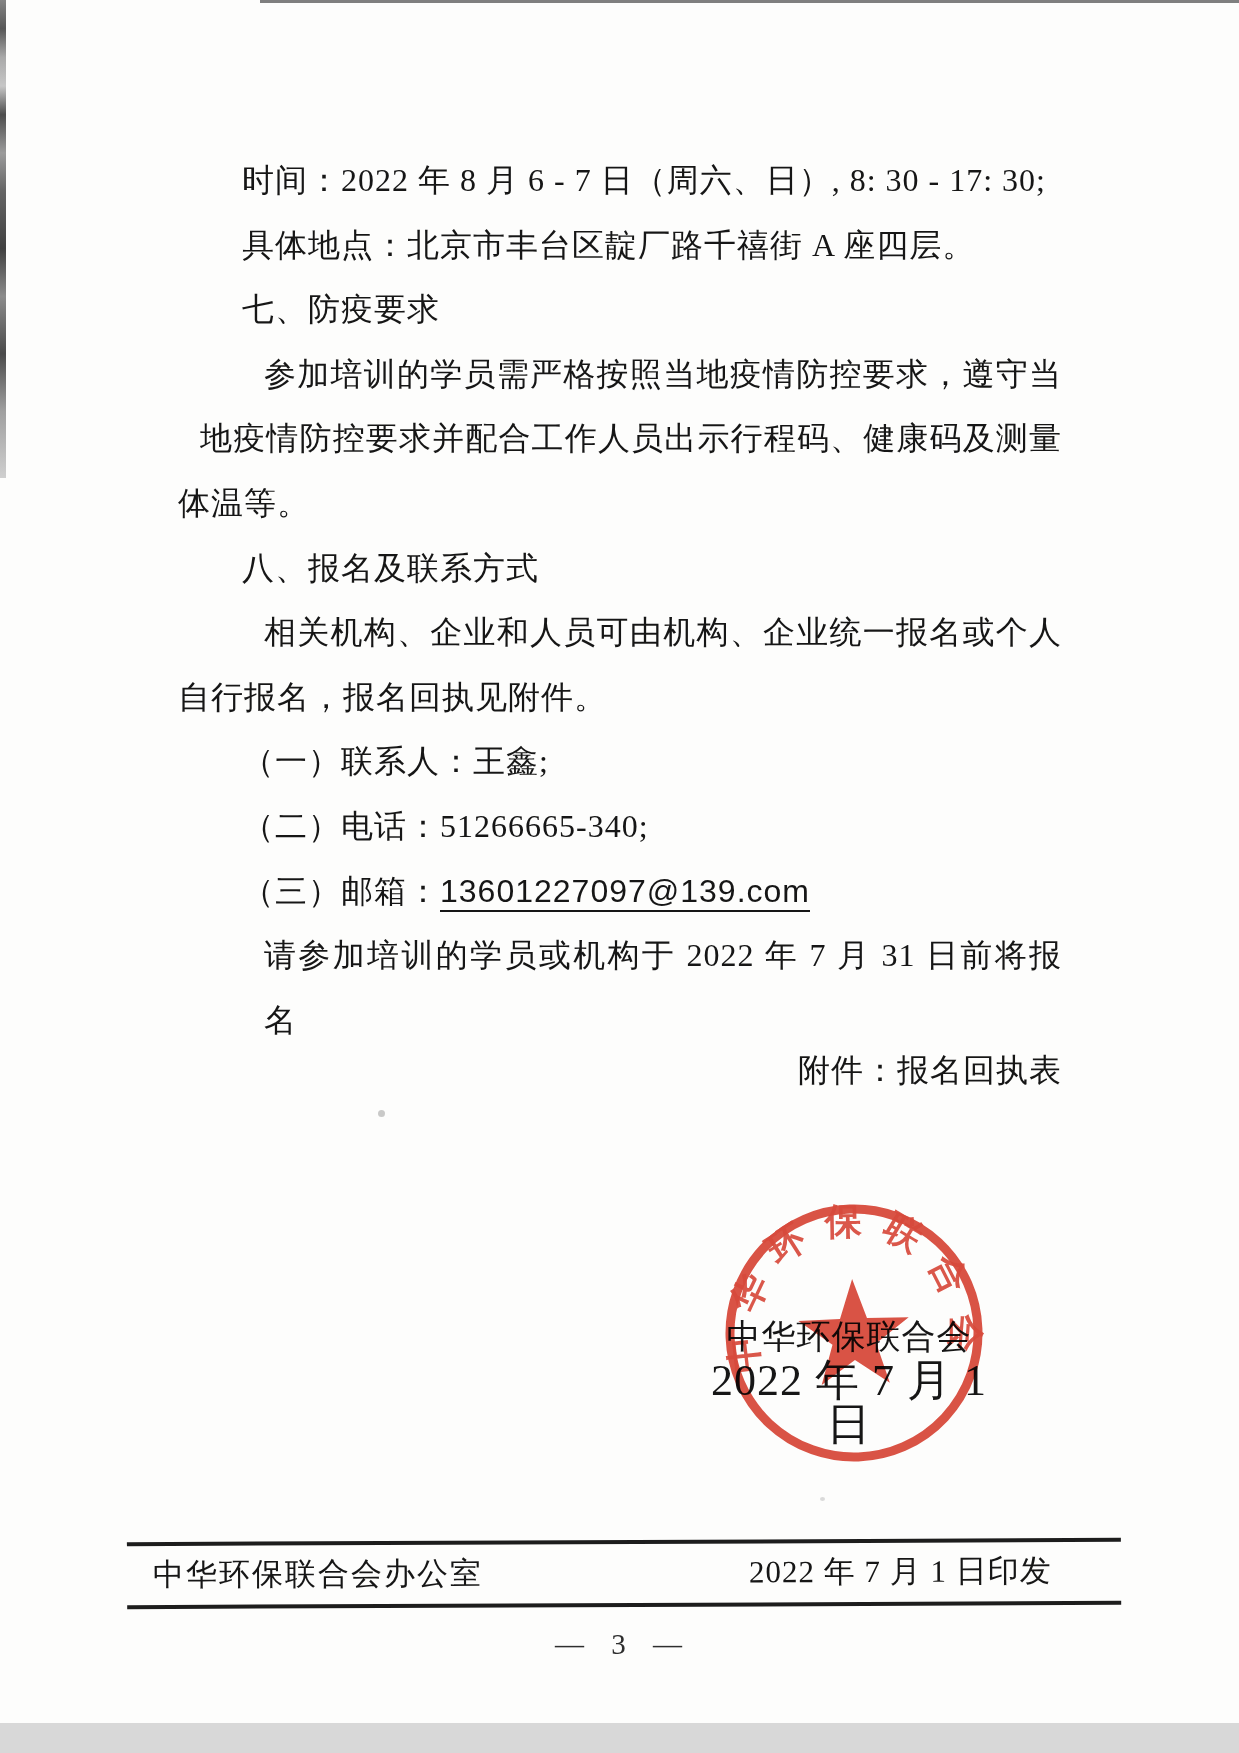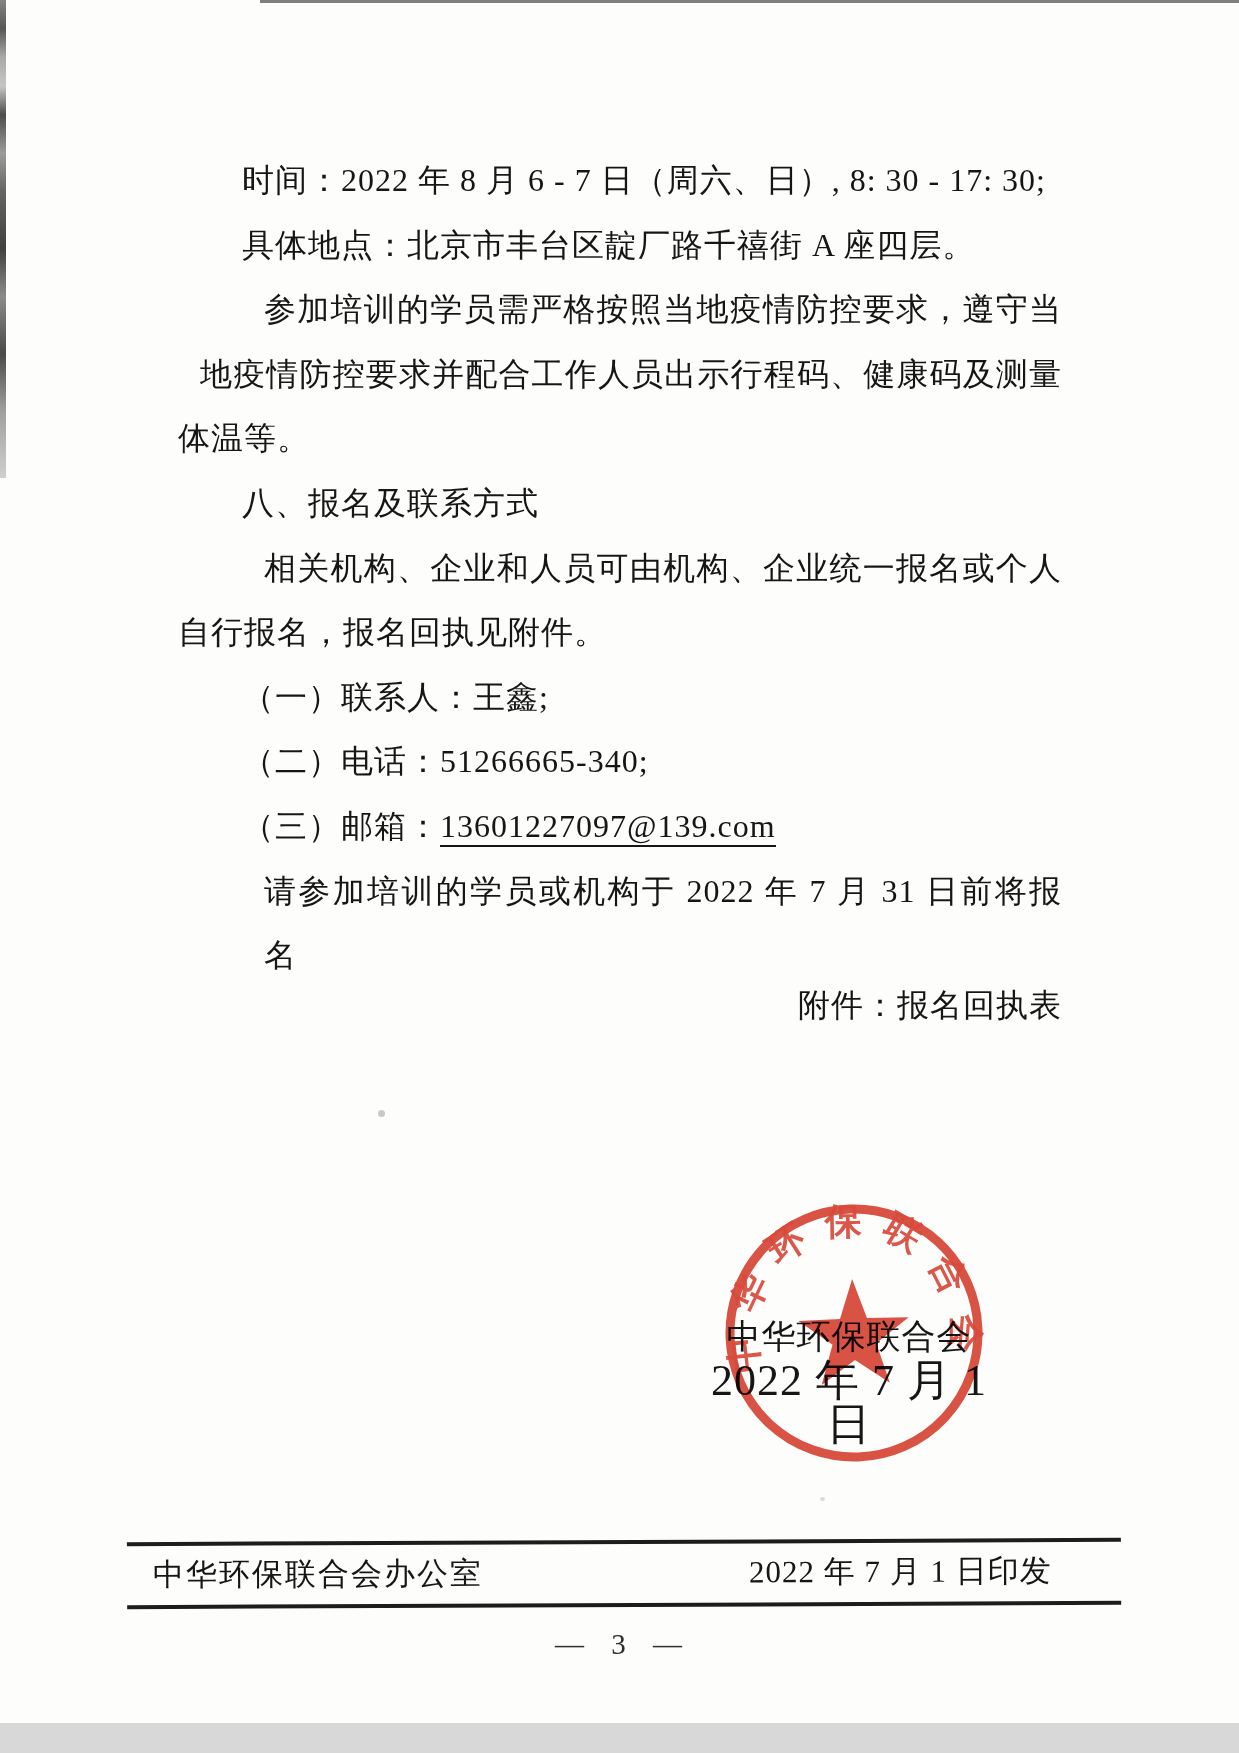--- a/index.html
+++ b/index.html
@@ -37,21 +37,21 @@
     letter-spacing:1px;
     white-space:nowrap;
   }
   .line{height:64.6px;white-space:nowrap;}
   .indent{padding-left:64px;}
   .stretch{white-space:normal;text-align:justify;text-align-last:justify;margin-left:22px;}
   .attachment{margin-top:50px;text-align:right;}
   .email{
     border-bottom:2.5px solid #161616;
     padding-bottom:1px;
-    font-family:Liberation Serif, serif;
+    font-family:Liberation Sans, sans-serif;
   }
 
   
   .signature{
     position:absolute;left:698px;top:1315px;width:302px;
     text-align:center;z-index:1;
   }
   .signature .org{font-size:34px;line-height:44px;letter-spacing:1px;}
   .signature .date{font-size:44px;line-height:44px;margin-top:0px;letter-spacing:1px;}
 
@@ -93,20 +93,21 @@
 <div class="page">
 
   <div class="edge-left"></div>
   <div class="edge-top"></div>
   <div class="speck speck-a"></div>
   <div class="speck speck-b"></div>
 
   <div class="body-text">
     <div class="line indent">时间：2022 年 8 月 6 - 7 日（周六、日）, 8: 30 - 17: 30;</div>
     <div class="line indent">具体地点：北京市丰台区靛厂路千禧街 A 座四层。</div>
+    <div class="line indent">七、防疫要求</div>
     <div class="line indent stretch">参加培训的学员需严格按照当地疫情防控要求，遵守当</div>
     <div class="line stretch">地疫情防控要求并配合工作人员出示行程码、健康码及测量</div>
     <div class="line">体温等。</div>
     <div class="line indent">八、报名及联系方式</div>
     <div class="line indent stretch">相关机构、企业和人员可由机构、企业统一报名或个人</div>
     <div class="line">自行报名，报名回执见附件。</div>
     <div class="line indent">（一）联系人：王鑫;</div>
     <div class="line indent">（二）电话：51266665-340;</div>
     <div class="line indent"><span>（三）邮箱：</span><span class="email">13601227097@139.com</span></div>
     <div class="line indent stretch">请参加培训的学员或机构于 2022 年 7 月 31 日前将报名</div>

